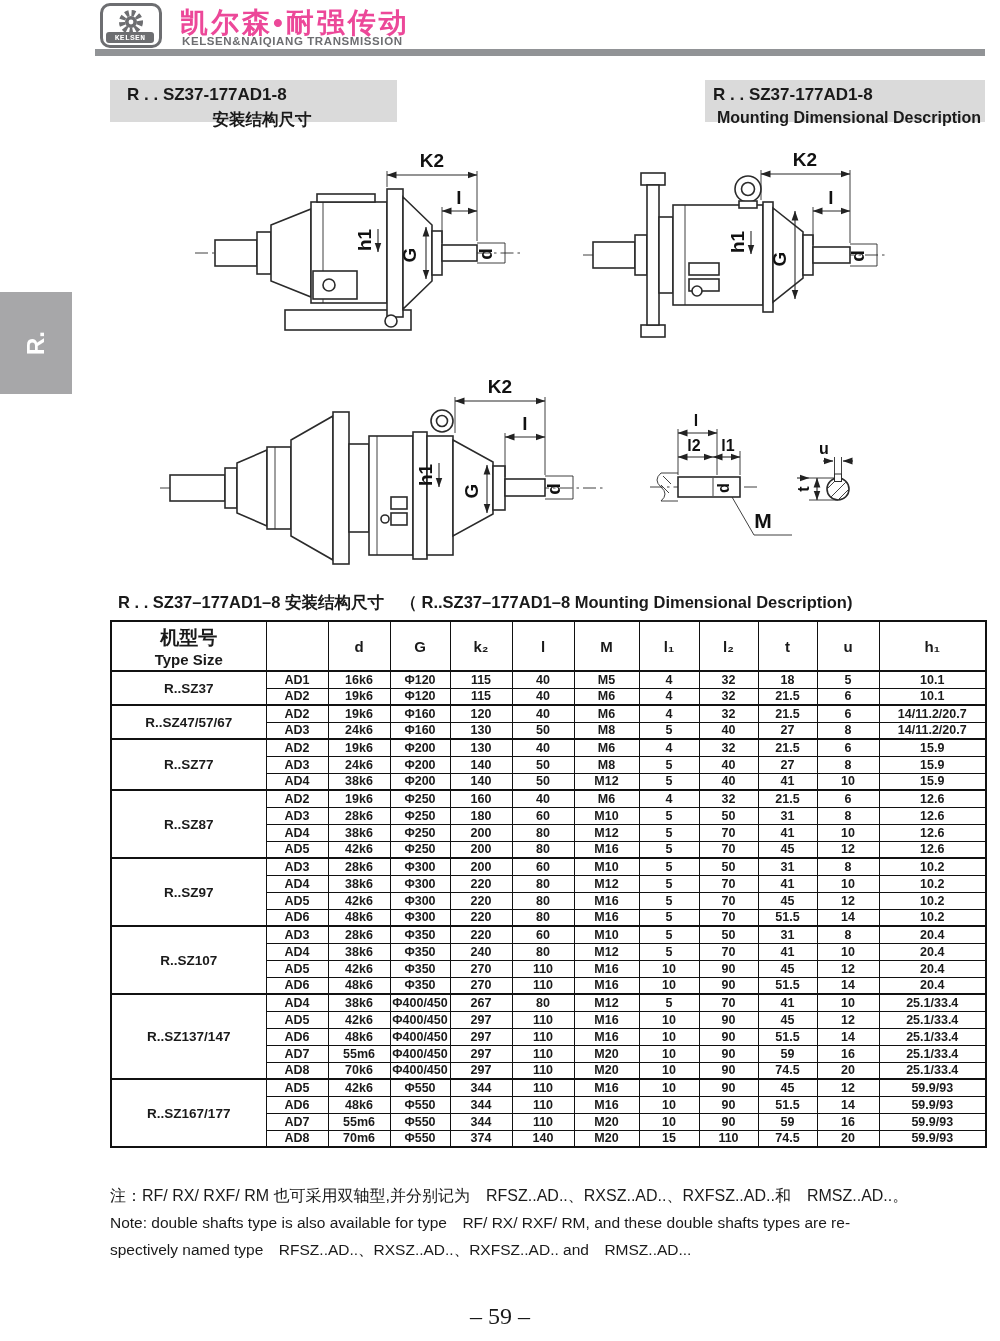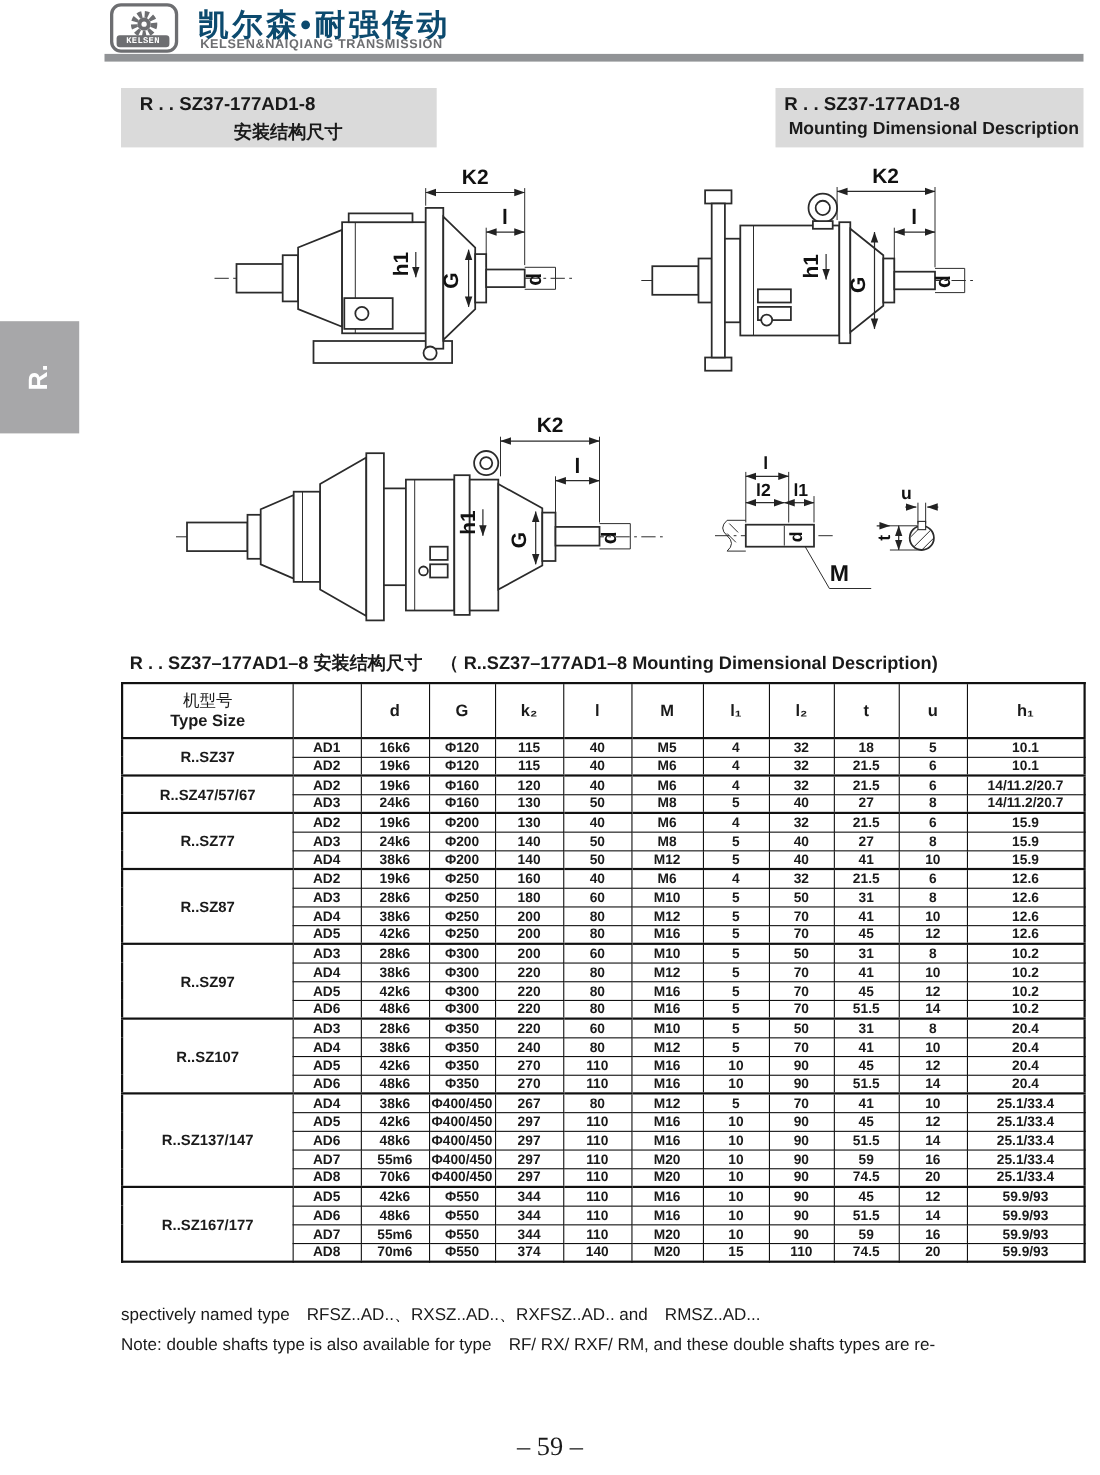--- a/index.html
+++ b/index.html
@@ -7,50 +7,50 @@
   body { font-family:"Liberation Sans", sans-serif; color:#1a1a1a; }
   .page { position:relative; width:1000px; height:1341px; background:#fff; overflow:hidden; }
 
   
   .logo-box { position:absolute; left:100px; top:3px; width:62px; height:45px;
     border:3px solid #6d6e71; border-radius:10px;font-family:Liberation Mono, monospace; }
   .logo-badge { position:absolute; left:3px; bottom:2px; width:48px; height:11px;
     background:#6d6e71; border-radius:3px; color:#fff; font-size:8px; font-weight:bold;
     text-align:center; line-height:11px; letter-spacing:0.3px; }
   .logo-cn { position:absolute; left:180px; top:4px; font-size:28px; font-weight:bold;
-    color:#0c4a6e; letter-spacing:3px; }
+    color:#ec4899; letter-spacing:3px; }
   .logo-en { position:absolute; left:182px; top:35px; font-size:11.5px; font-weight:bold;
     color:#6d6e71; letter-spacing:0.6px; }
   .top-bar { position:absolute; left:95px; top:49px; width:890px; height:7px; background:#919396; }
 
   
   .side-tab { position:absolute; left:0; top:292px; width:72px; height:102px; background:#a7a7a9;
     display:flex; align-items:center; justify-content:center; }
   .side-tab span { color:#fff; font-size:24px; font-weight:bold; transform:rotate(-90deg); }
 
   
-  .tblock { position:absolute; top:80px; height:54px; background:#dadada; padding:5px 0 0 17px; }
+  .tblock { position:absolute; top:80px; height:42px; background:#dadada; padding:5px 0 0 17px; }
   .tblock.left  { left:110px; width:287px; }
   .tblock.right { left:705px; width:280px; padding-left:8px; }
   .tblock .l1 { font-size:17px; font-weight:bold; }
   .tblock .l2 { font-size:16.5px; font-weight:bold; margin-top:4px;text-align:center; }
   .tblock.right .l2 { font-size:16px; }
 
   
   .drawings { position:absolute; left:95px; top:145px; width:895px; height:450px; }
   .drawings text { font-family:"Liberation Sans", sans-serif; fill:#111; }
 
   
   .caption { position:absolute; left:118px; top:592px; font-size:16.5px; font-weight:bold; white-space:nowrap; }
   table.spec { position:absolute; left:110px; top:620px; width:875px; border-collapse:collapse;
     table-layout:fixed; border:2px solid #111; }
   table.spec th, table.spec td { border:1px solid #111; text-align:center; vertical-align:middle;
     font-weight:600; font-size:12.5px; height:17px; padding:0 1px; overflow:hidden; white-space:nowrap; }
   table.spec thead th { height:50px; font-size:15px; font-weight:bold; border-bottom:2px solid #111; }
-  table.spec thead th .cnh { font-size:15px; font-weight:normal; }
+  table.spec thead th .cnh { font-size:19px; font-weight:bold; }
   table.spec thead th .enh { font-size:15px; font-weight:bold; }
   table.spec td.type-cell { font-size:13.5px; font-weight:600; border-right:1px solid #111; }
   table.spec tr.group-start td { border-top:2px solid #111; }
 
   
   .notes { position:absolute; left:110px; top:1182px; width:880px; }
   .notes div { line-height:27px; font-size:15.5px; }
   .notes .cn { font-size:16px; }
 
   .pagenum { position:absolute; left:0; top:1303px; width:100%; text-align:center;
@@ -664,19 +664,20 @@
           <td>15</td>
           <td>110</td>
           <td>74.5</td>
           <td>20</td>
           <td>59.9/93</td>
         </tr>
       </tbody>
   </table>
 
   <div class="notes">
+    <div class="cn">注：RF/  RX/  RXF/  RM 也可采用双轴型,并分别记为　RFSZ..AD..、RXSZ..AD..、RXFSZ..AD..和　RMSZ..AD..。</div>
+    <div>Note:   double  shafts  type  is  also  available  for  type　RF/  RX/  RXF/  RM,   and  these  double  shafts  types  are  re-</div>
     <div>spectively  named  type　RFSZ..AD..、RXSZ..AD..、RXFSZ..AD..  and　RMSZ..AD...</div>
-    <div>Note:   double  shafts  type  is  also  available  for  type　RF/  RX/  RXF/  RM,   and  these  double  shafts  types  are  re-</div>
   </div>
 
   <div class="pagenum">– 59 –</div>
 
 </div>
 
 </body></html>

